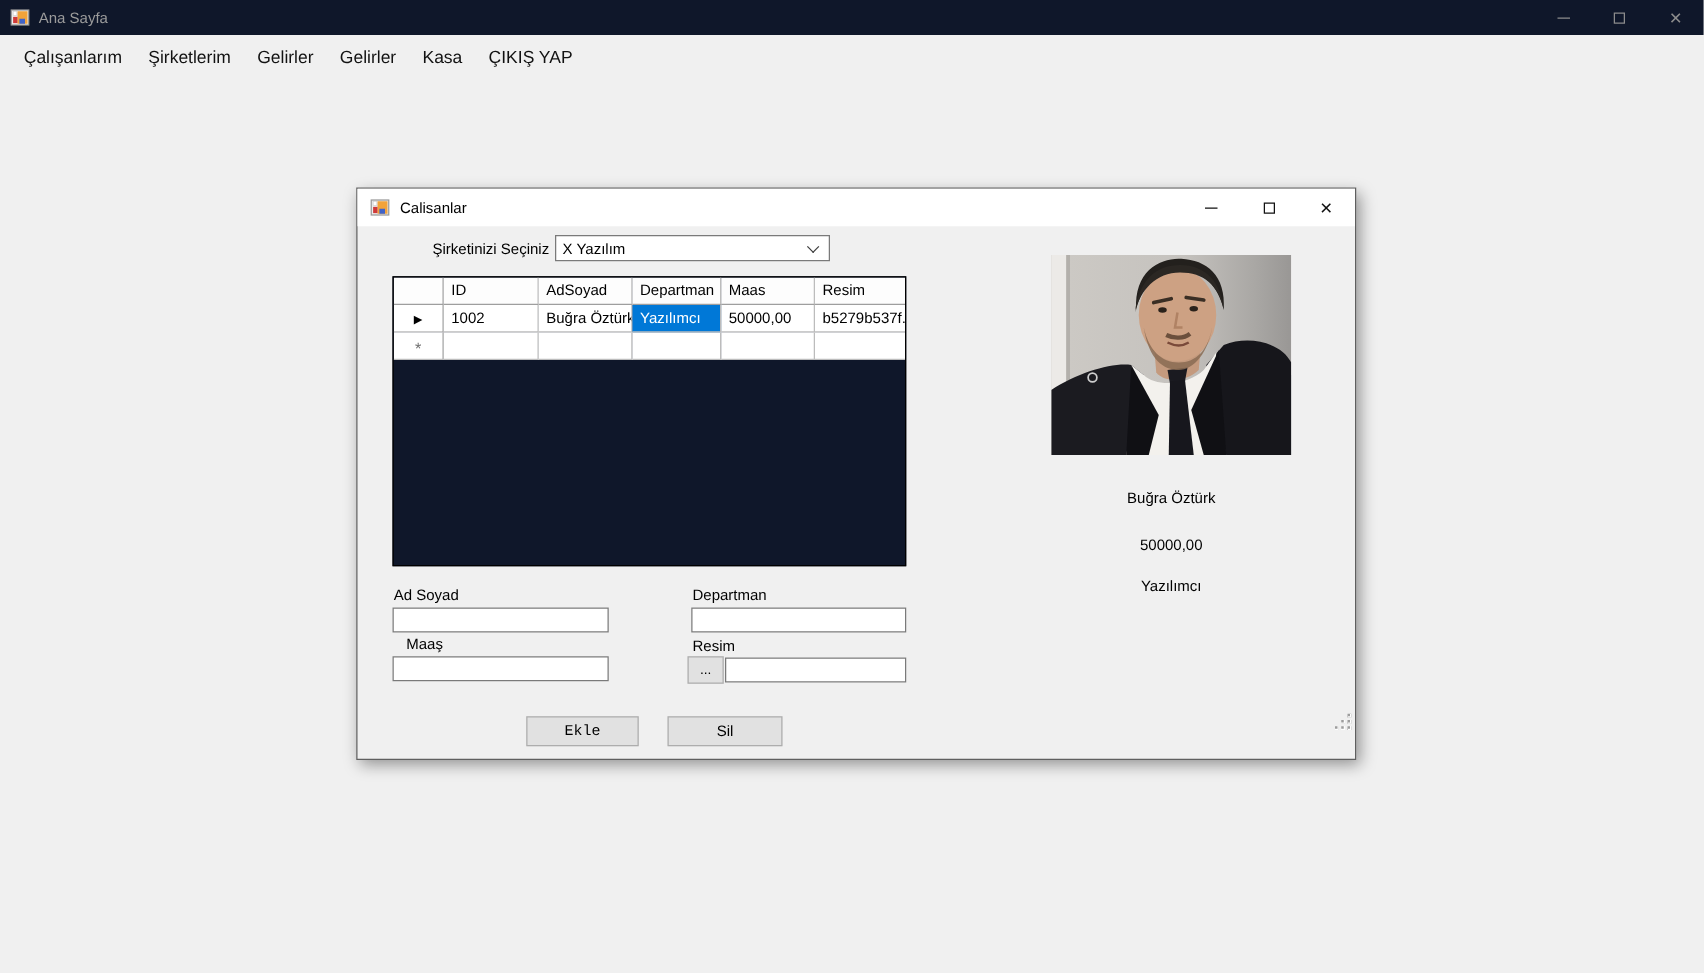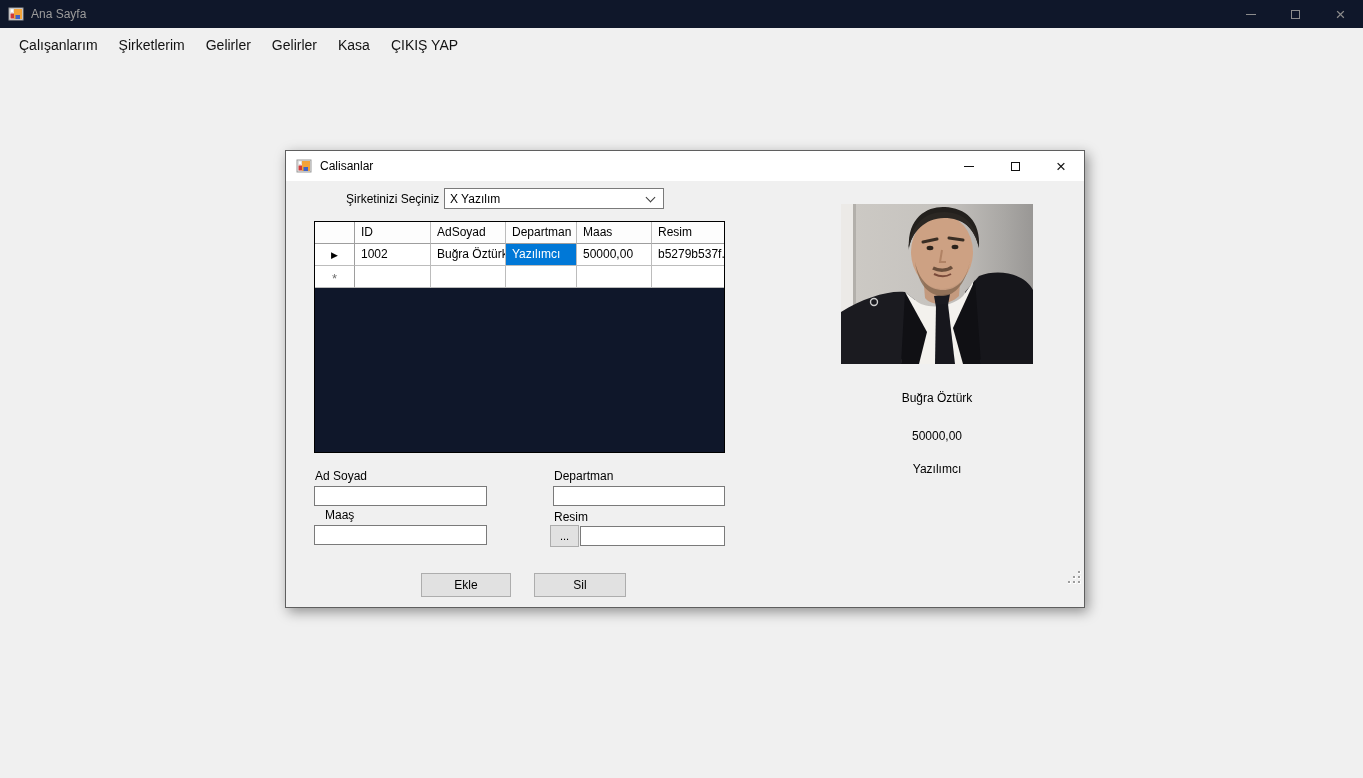--- a/index.html
+++ b/index.html
@@ -152,21 +152,21 @@
     <span class="lbl" style="left:268px; top:288px;">Departman</span>
     <input class="tb" style="left: 267px; top: 305px; width: 172px;">
 
     <span class="lbl" style="left:39px; top:327px;">Maaş</span>
     <input class="tb" style="left: 28px; top: 344px; width: 173px;">
 
     <span class="lbl" style="left:268px; top:329px;">Resim</span>
     <button class="btn" style="left:264px; top:344px; width:29px; height:22px; font-size:11px;">...</button>
     <input class="tb" style="left: 294px; top: 345px; width: 145px;">
 
-    <button class="btn" style="left:135px; top:392px; width:90px; height:24px;">Ekle</button>
+    <button class="btn" style="left:135px; top:392px; width:90px; height:24px;font-family:Liberation Mono, monospace;">Ekle</button>
     <button class="btn" style="left:248px; top:392px; width:92px; height:24px;">Sil</button>
 
     <svg class="photo" viewBox="0 0 192 160" preserveAspectRatio="none">
       <defs>
         <linearGradient id="wall" x1="0" y1="0" x2="1" y2="0">
           <stop offset="0" stop-color="#cdcac5"></stop>
           <stop offset="0.55" stop-color="#c5c2be"></stop>
           <stop offset="0.85" stop-color="#a9a7a4"></stop>
           <stop offset="1" stop-color="#999795"></stop>
         </linearGradient>

